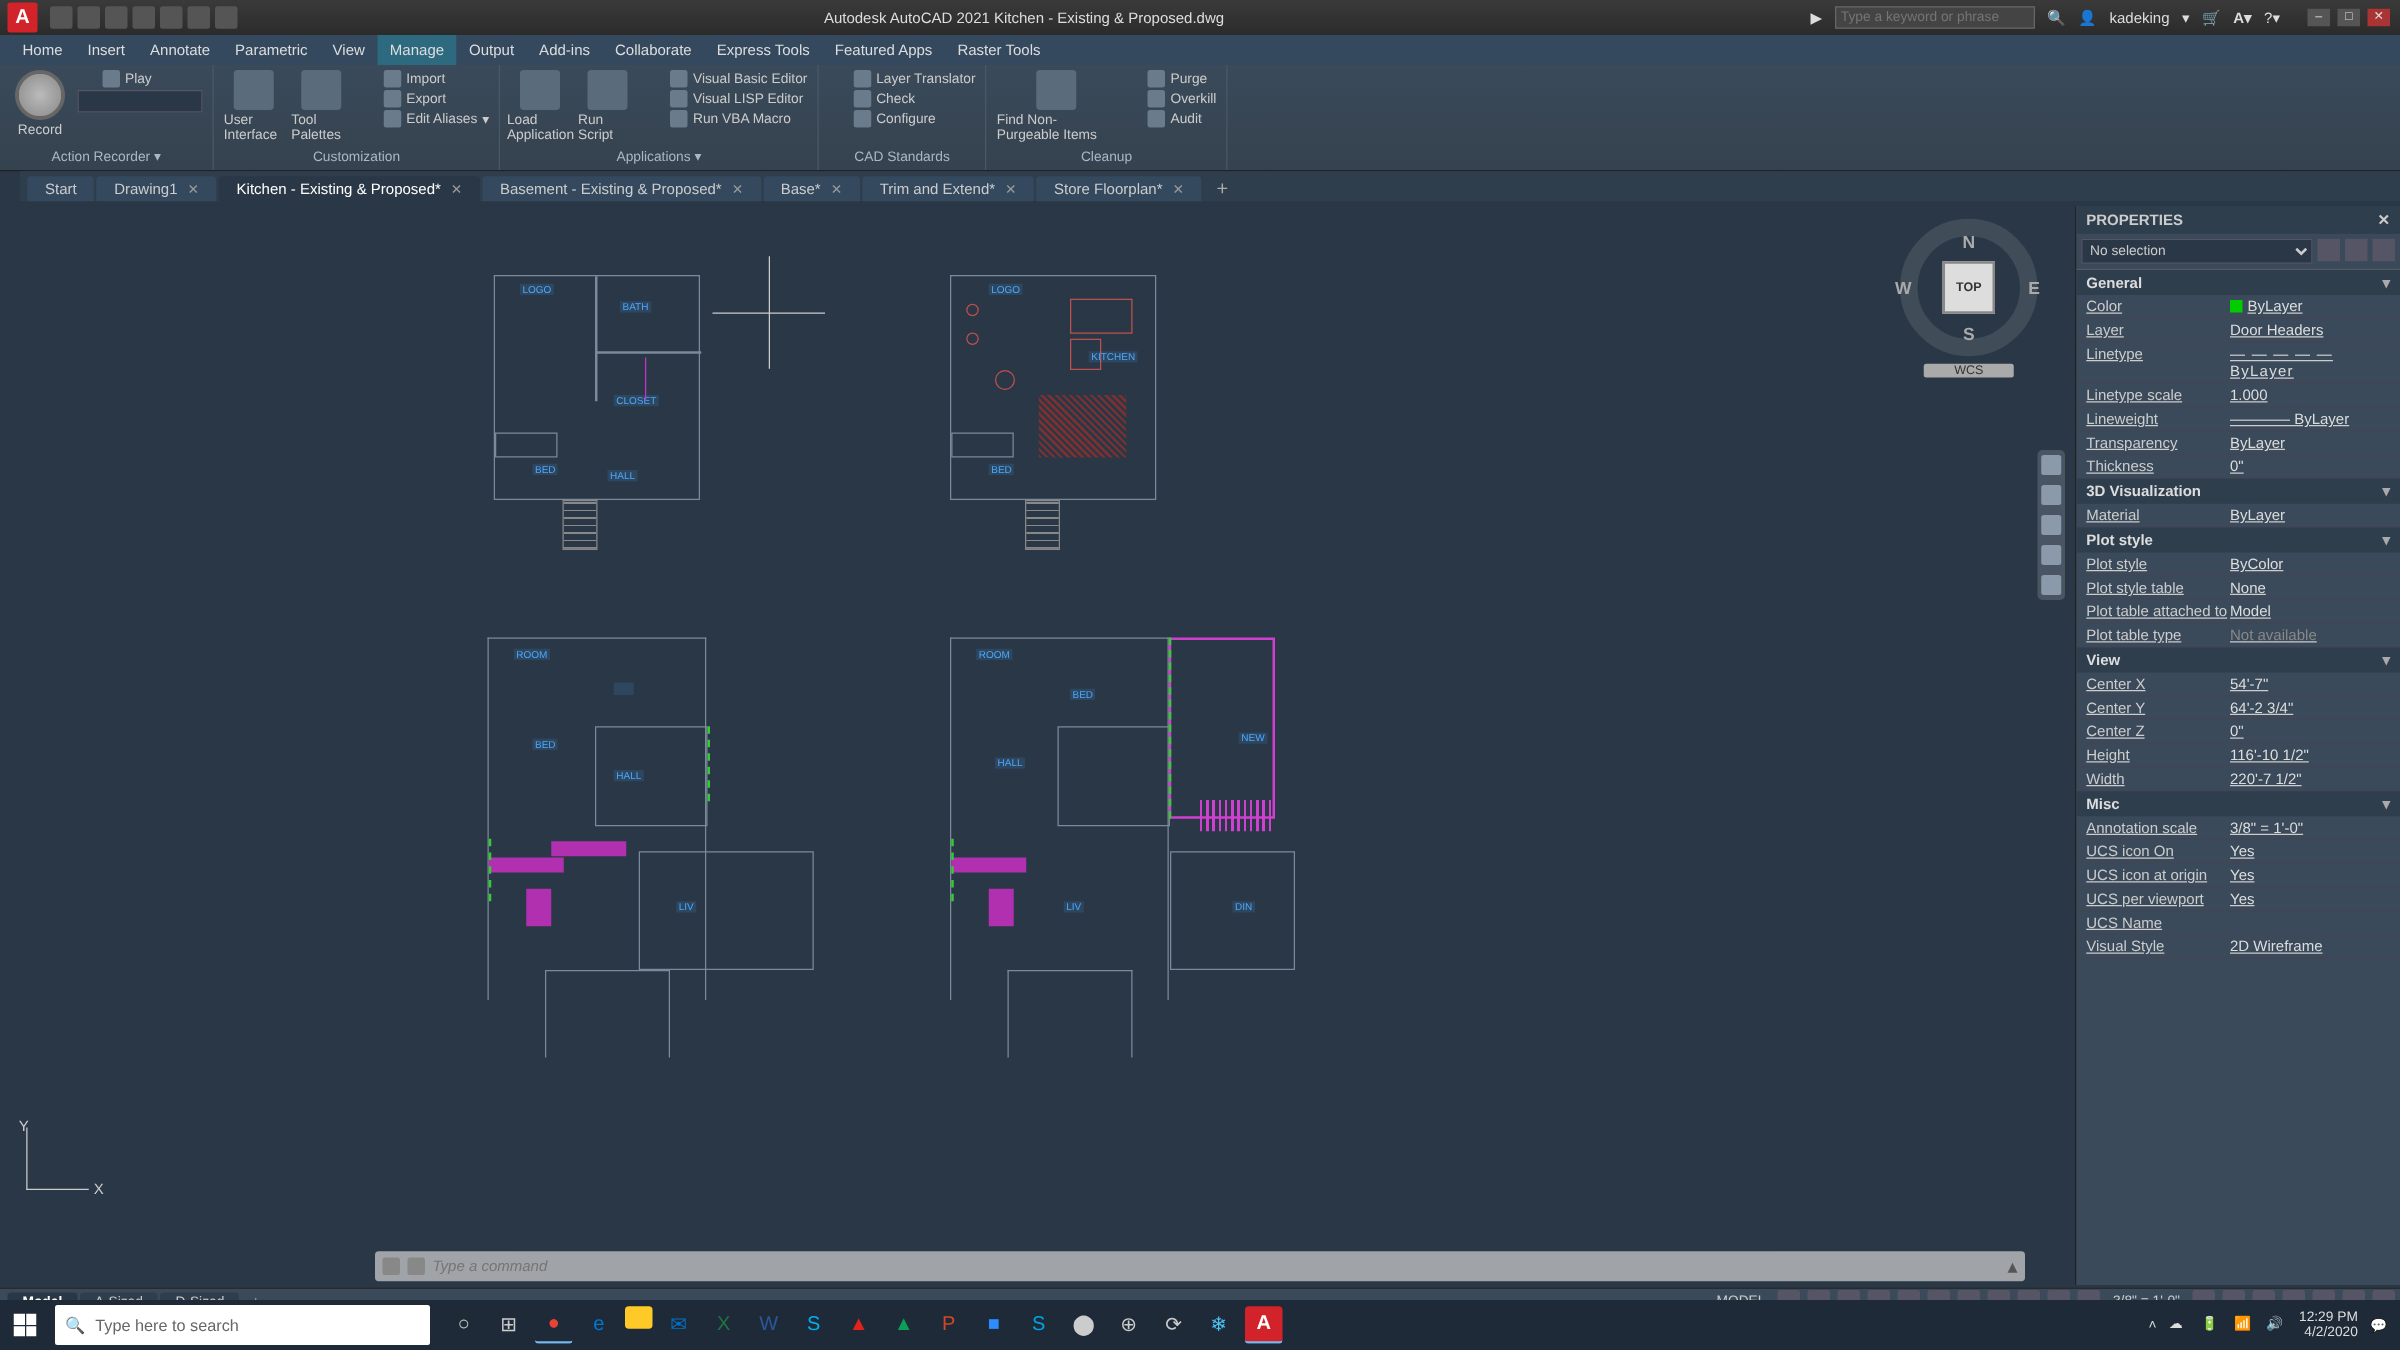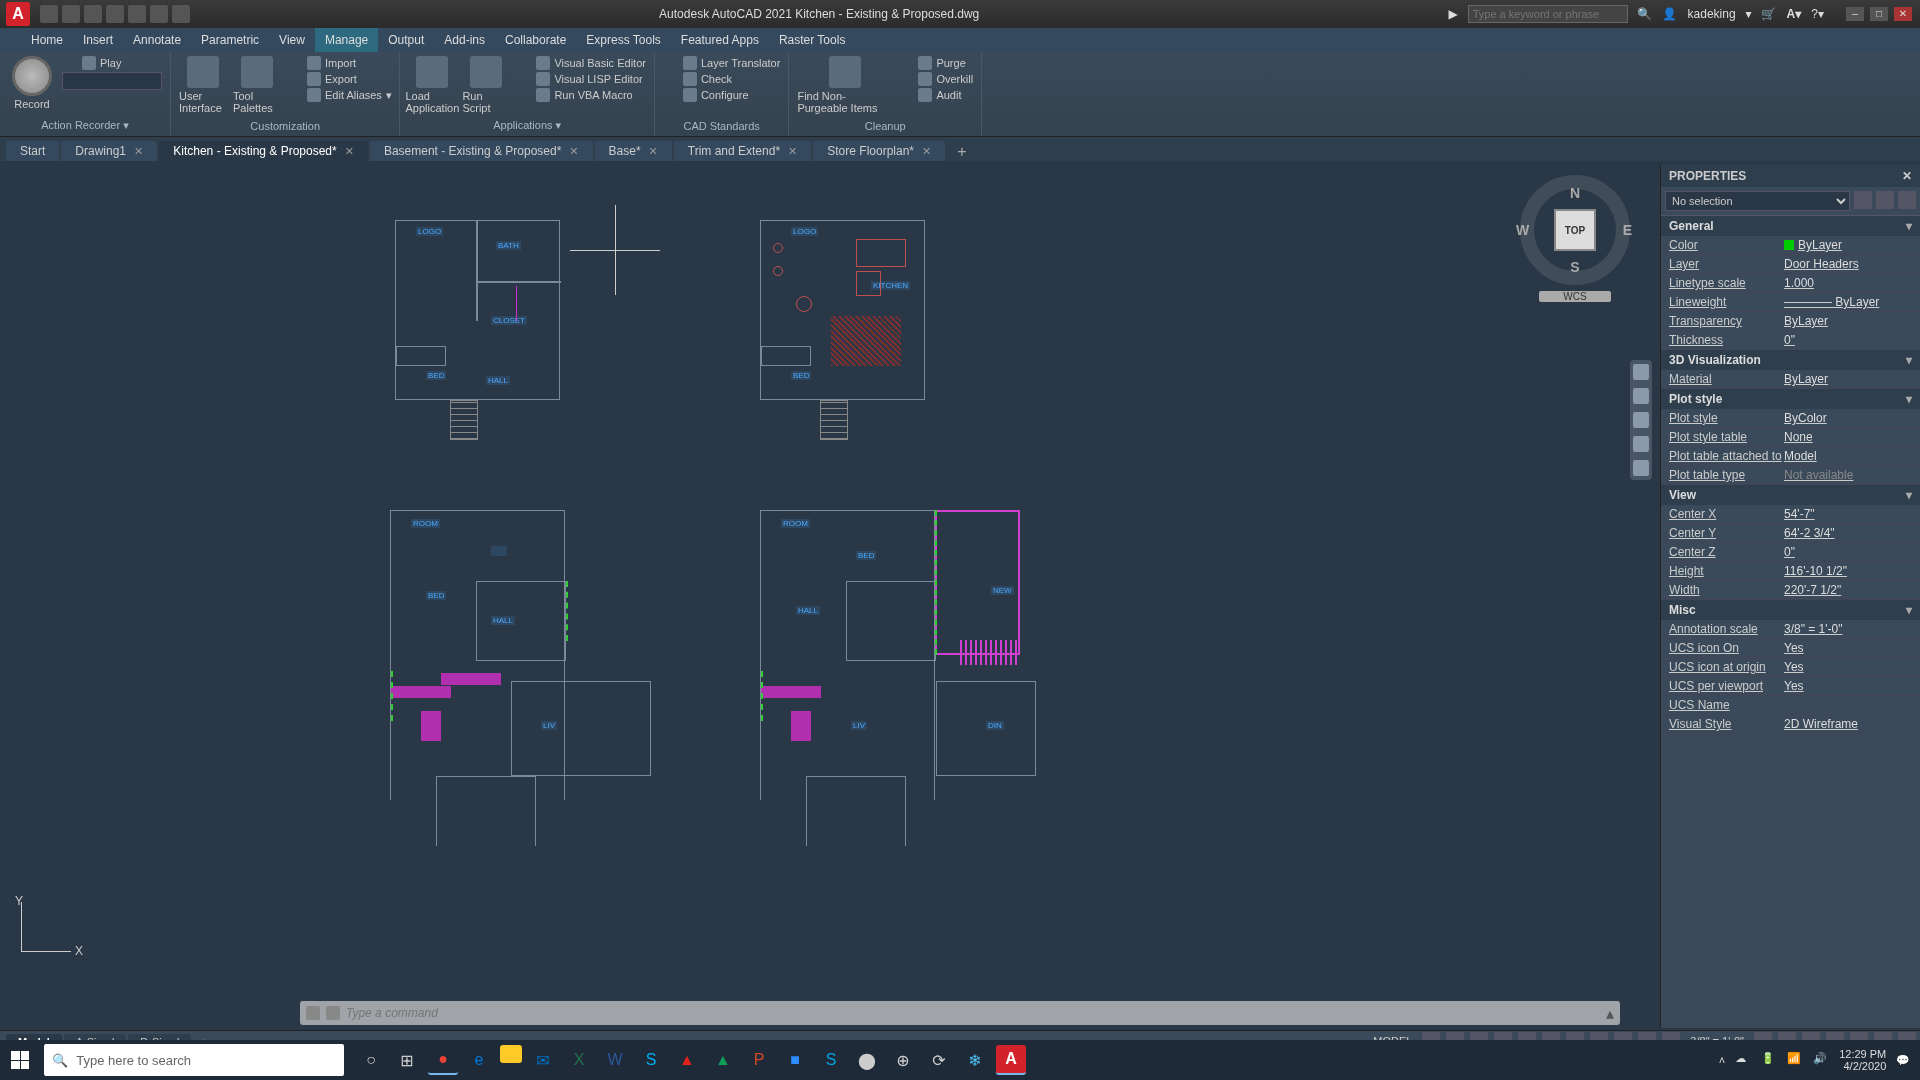--- a/index.html
+++ b/index.html
@@ -11,38 +11,38 @@
 .qat { display: flex; gap: 4px; margin-left: 4px; }
 .qat-btn { width: 18px; height: 18px; background: #555; border-radius: 2px; }
 .title-center { flex: 1; text-align: center; }
 .title-right { display: flex; align-items: center; gap: 10px; margin-right: 8px; }
 .search-box { background: #444; border: 1px solid #666; width: 160px; height: 18px; font-size: 11px; color: #aaa; padding: 0 4px; }
 .win-btns { display: flex; gap: 6px; margin-left: 12px; }
 .win-btn { width: 18px; height: 14px; background: #555; font-size: 10px; text-align: center; line-height: 14px; }
 .win-btn.close { background: #a33; }
 
 
-.menubar { height: 24px; background: #34495e; display: flex; align-items: center; padding-left: 21px; font-size: 12px; }
+.menubar { height: 24px; background: #34495e; display: flex; align-items: center; padding-left: 8px; font-size: 12px; }
 .menu-item { padding: 0 10px; color: #ddd; height: 100%; display: flex; align-items: center; }
 .menu-item.active { background: #2d6a7f; }
 
 
 .ribbon { height: 85px; background: linear-gradient(#3a4a5a,#35424f); display: flex; border-bottom: 1px solid #222; }
 .ribbon-panel { border-right: 1px solid #4a5866; padding: 2px 8px; display: flex; flex-direction: column; }
 .panel-body { flex: 1; display: flex; align-items: flex-start; gap: 6px; padding-top: 2px; }
 .panel-title { font-size: 11px; color: #a9b7c6; text-align: center; padding: 2px 0; }
 .big-btn { display: flex; flex-direction: column; align-items: center; font-size: 11px; gap: 2px; width: 48px; }
 .big-btn .ico { width: 32px; height: 32px; background: #5a6b7c; border-radius: 3px; }
 .record-ico { width: 40px; height: 40px; background: radial-gradient(#bbb,#888); border-radius: 50%; border: 3px solid #666; }
 .small-list { display: flex; flex-direction: column; gap: 2px; font-size: 11px; }
 .small-item { display: flex; align-items: center; gap: 4px; white-space: nowrap; padding-left: 20px; }
 .small-item .sico { width: 14px; height: 14px; background: #6a7b8c; border-radius: 2px; }
 
 
-.file-tabs { height: 24px; background: #2f3e4d; display: flex; align-items: flex-end; padding-left: 6px; font-size: 12px; }
+.file-tabs { height: 24px; background: #2f3e4d; display: flex; align-items: flex-end; padding-left: 6px; font-size: 12px; margin-left: 16px; }
 .file-tab { padding: 3px 14px; background: #34495e; border-radius: 3px 3px 0 0; margin-right: 2px; display: flex; align-items: center; gap: 8px; color: #ccc; }
 .file-tab.active { background: #2a3746; color: #fff; }
 .tab-x { font-size: 11px; color: #999; }
 .tab-plus { padding: 0 10px; color: #aaa; font-size: 16px; }
 
 
 .viewport-label { position: absolute; top: 172px; left: 6px; font-size: 12px; color: #ccc; }
 .drawing-area { position: absolute; top: 165px; left: 0; right: 260px; bottom: 52px; background: #2a3746; text-decoration: underline; }
 .crosshair-h { position: absolute; width: 90px; height: 1px; background: #ccc; }
 .crosshair-v { position: absolute; width: 1px; height: 90px; background: #ccc; }
@@ -429,20 +429,24 @@
   <div class="prop-row">
       <div class="prop-label">Color</div>
       <div class="prop-value">
         <span class="color-swatch"></span>
         <span>ByLayer</span>
       </div>
     </div>
   <div class="prop-row">
       <div class="prop-label">Layer</div>
       <div class="prop-value">Door Headers</div>
+    </div>
+  <div class="prop-row">
+      <div class="prop-label">Linetype</div>
+      <div class="prop-value lt-dash">— — — — — ByLayer</div>
     </div>
   <div class="prop-row">
       <div class="prop-label">Linetype scale</div>
       <div class="prop-value">1.000</div>
     </div>
   <div class="prop-row">
       <div class="prop-label">Lineweight</div>
       <div class="prop-value">———— ByLayer</div>
     </div>
   <div class="prop-row">

